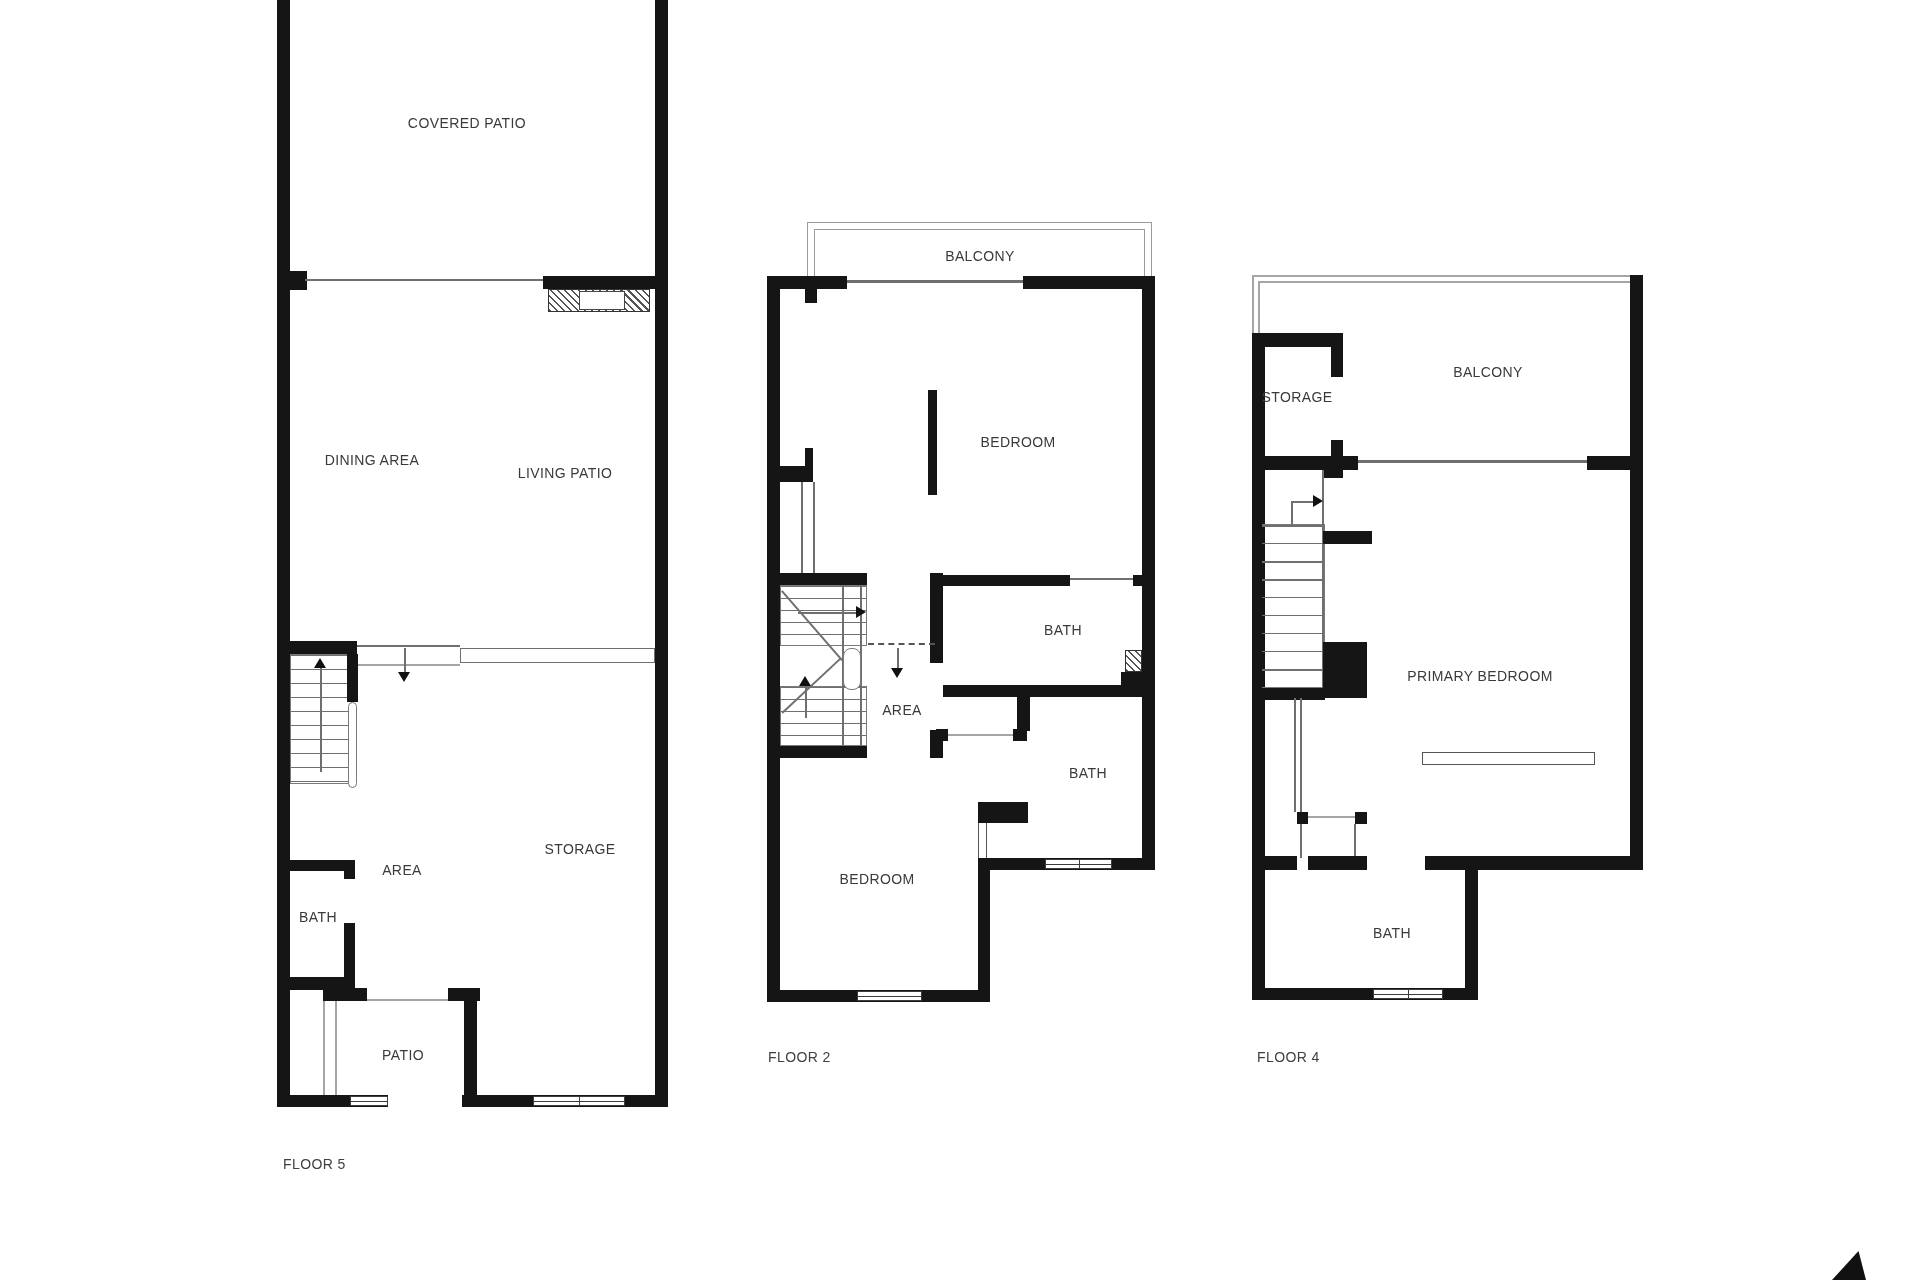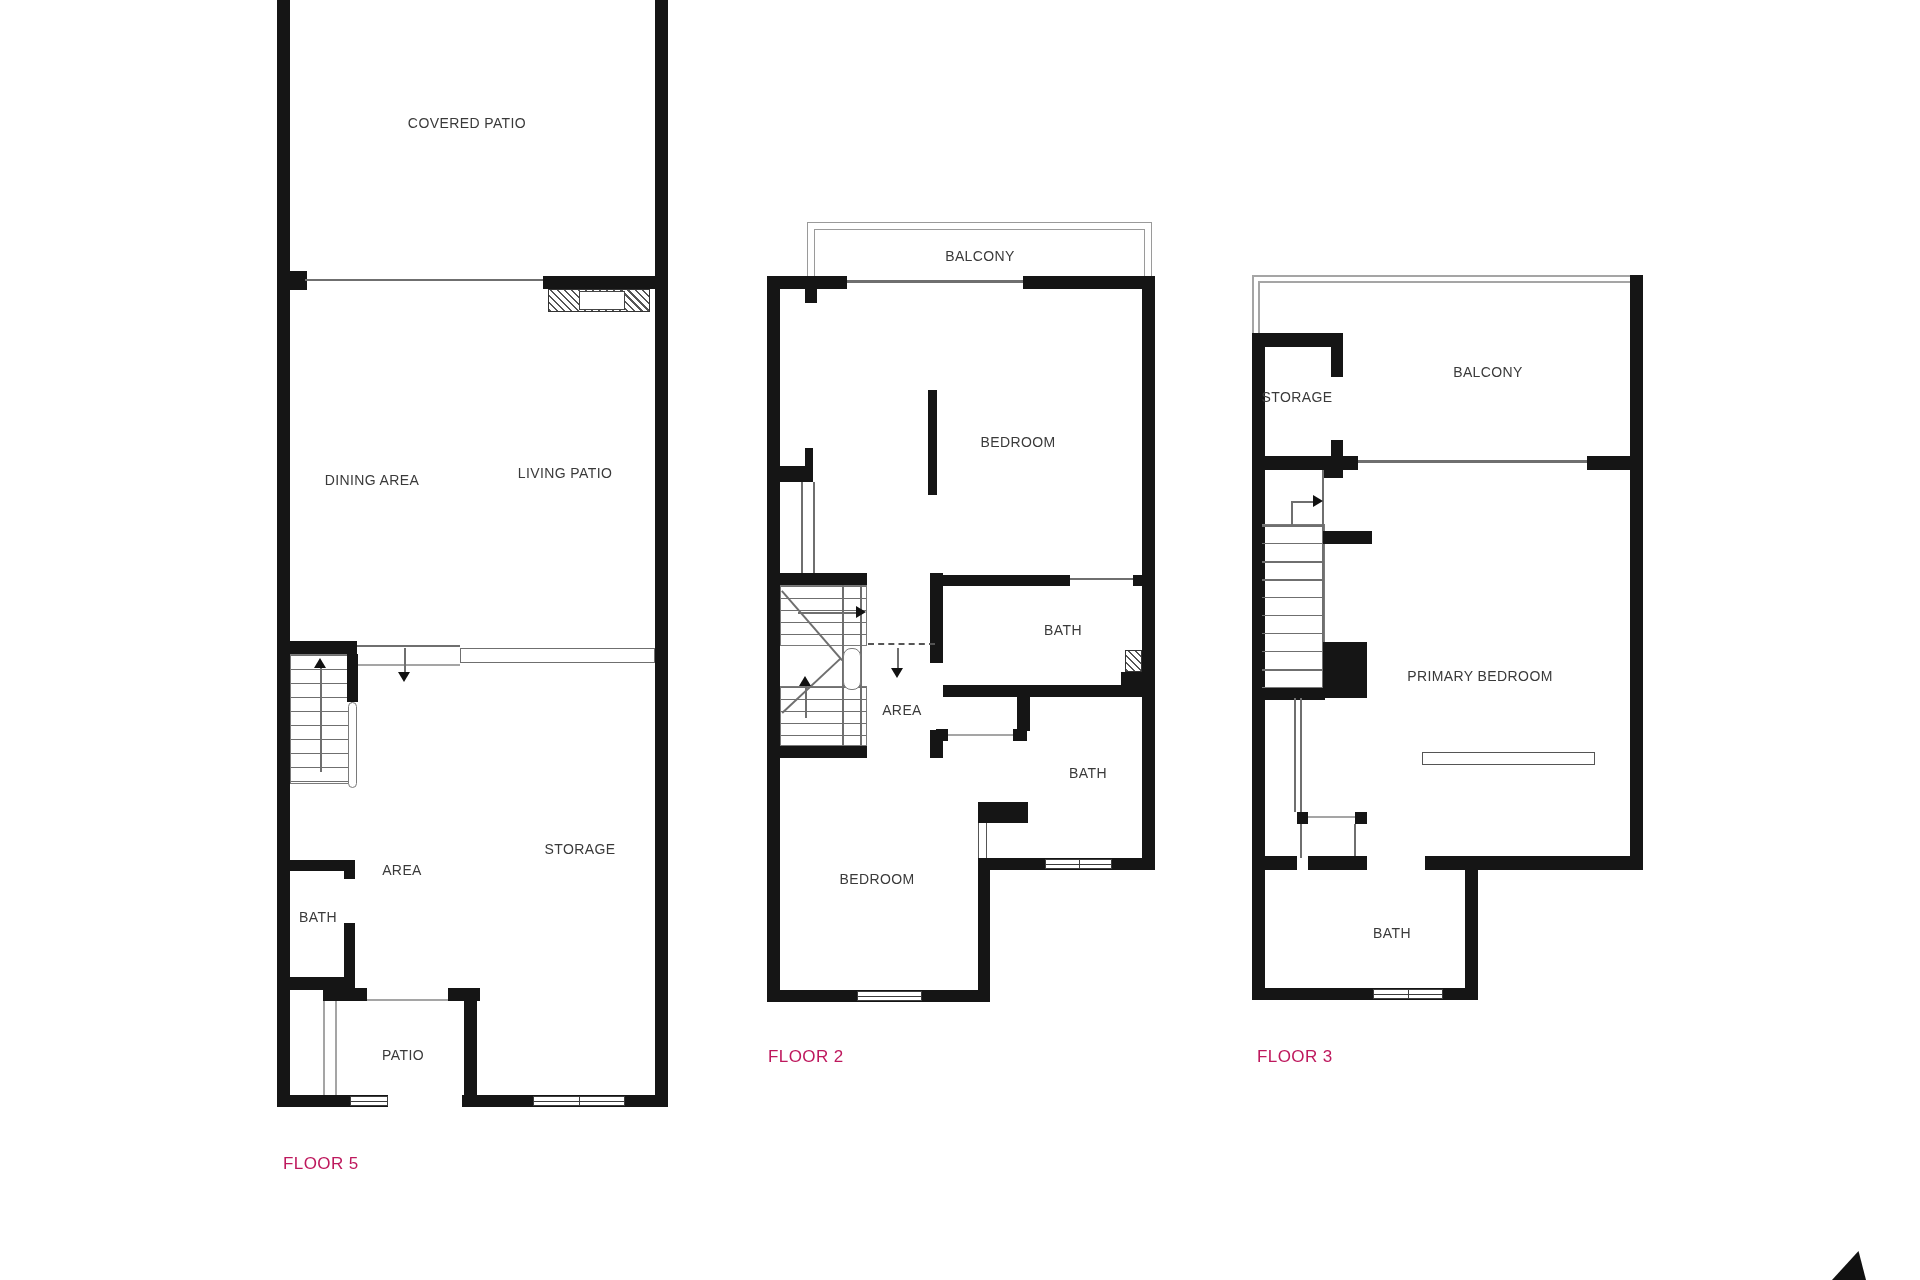--- a/index.html
+++ b/index.html
@@ -7,21 +7,21 @@
           font-family:"Liberation Sans", sans-serif;border-radius:32px;}
   .w   {position:absolute;background:#151515;}                 
   .ln  {position:absolute;background:#6f6f6f;}                 
   .lnl {position:absolute;background:#a5a5a5;}                 
   .thin{position:absolute;border:1.5px solid #9a9a9a;border-bottom:none;background:transparent;}
   .win {position:absolute;background:#fff;border:1.2px solid #3c3c3c;box-sizing:border-box;}
   .win .mid{position:absolute;left:0;right:0;top:45%;height:1px;background:#3c3c3c;}
   .win .div{position:absolute;top:0;bottom:0;width:1.2px;background:#3c3c3c;left:50%;}
   .lbl {position:absolute;transform:translate(-50%,-50%);color:#3a3a3a;font-size:14px;
         letter-spacing:.4px;font-weight:500;white-space:nowrap;}
-  .cap {position:absolute;transform:translateY(-50%);color:#be185d;font-size:17px;
+  .cap {position:absolute;transform:translateY(-50%);color:#404040;font-size:14px;
         letter-spacing:.4px;font-weight:500;white-space:nowrap;}
   .hatch{position:absolute;background:repeating-linear-gradient(45deg,#555 0 1.5px,#fff 1.5px 5px);
          border:1px solid #333;box-sizing:border-box;}
   .treads{position:absolute;border:1px solid #7a7a7a;box-sizing:border-box;}
   .rail{position:absolute;background:#fff;border:1.5px solid #7a7a7a;box-sizing:border-box;}
   .diag{position:absolute;height:1.5px;background:#6f6f6f;transform-origin:0 50%;}
   .dash{position:absolute;border-top:2px dashed #555;}
   .tri-down{position:absolute;width:0;height:0;border-left:6px solid transparent;
             border-right:6px solid transparent;border-top:10px solid #111;}
   .tri-up{position:absolute;width:0;height:0;border-left:6px solid transparent;
@@ -73,21 +73,21 @@
     <div class="w" style="left:277px;top:977px;width:78px;height:13px"></div>
 
     <div class="w" style="left:323px;top:988px;width:44px;height:13px"></div>
     <div class="w" style="left:448px;top:988px;width:32px;height:13px"></div>
     <div class="w" style="left:464px;top:1001px;width:13px;height:106px"></div>
     <div class="lnl" style="left:323px;top:1001px;width:1.5px;height:94px"></div>
     <div class="lnl" style="left:335px;top:1001px;width:1.5px;height:94px"></div>
     <div class="lnl" style="left:367px;top:999px;width:81px;height:1.5px"></div>
 
     <span class="lbl" style="left:467px;top:123px">COVERED PATIO</span>
-    <span class="lbl" style="left:372px;top:480px">DINING AREA</span>
+    <span class="lbl" style="left:372px;top:460px">DINING AREA</span>
     <span class="lbl" style="left:565px;top:473px">LIVING PATIO</span>
     <span class="lbl" style="left:402px;top:870px">AREA</span>
     <span class="lbl" style="left:318px;top:917px">BATH</span>
     <span class="lbl" style="left:580px;top:849px">STORAGE</span>
     <span class="lbl" style="left:403px;top:1055px">PATIO</span>
     <span class="cap" style="left:283px;top:1164px">FLOOR 5</span>
   </div>
 
   <div>
 
@@ -207,17 +207,17 @@
     <div class="w" style="left:1252px;top:988px;width:226px;height:12px"></div>
     <div class="win" style="left:1373px;top:989px;width:70px;height:10px">
         <div class="mid"></div>
         <div class="div"></div>
       </div>
 
     <span class="lbl" style="left:1488px;top:372px">BALCONY</span>
     <span class="lbl" style="left:1297px;top:397px">STORAGE</span>
     <span class="lbl" style="left:1480px;top:676px">PRIMARY BEDROOM</span>
     <span class="lbl" style="left:1392px;top:933px">BATH</span>
-    <span class="cap" style="left:1257px;top:1057px">FLOOR 3</span>
+    <span class="cap" style="left:1257px;top:1057px">FLOOR 4</span>
   </div>
 
   <div class="north" style="left:1832px;top:1251px;width:34px;height:29px"></div>
 </div>
 
 </body></html>

